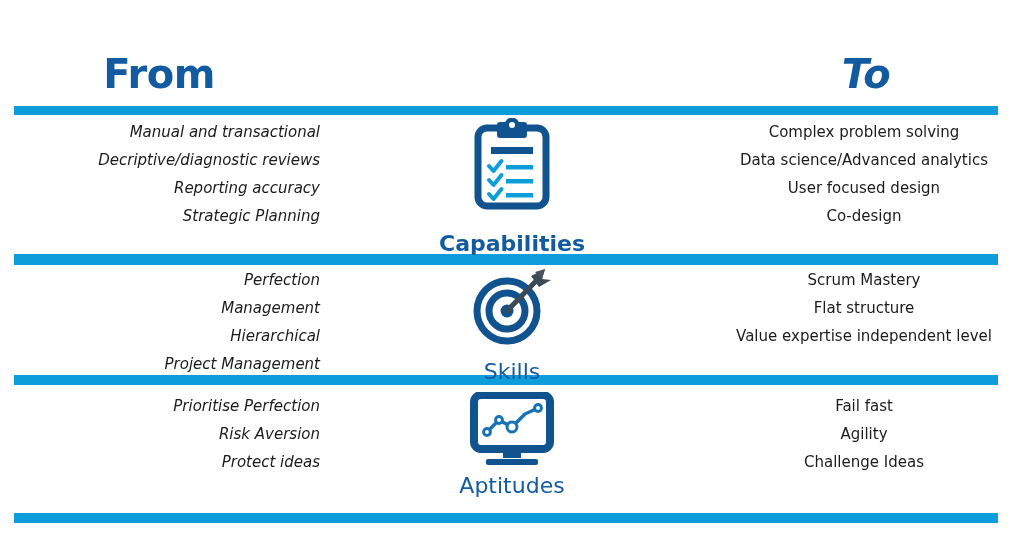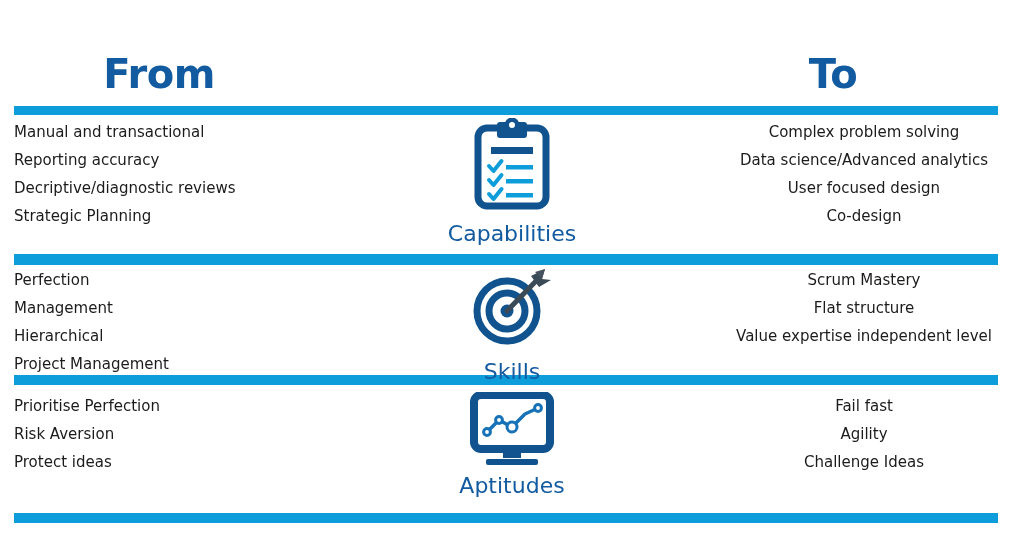--- a/index.html
+++ b/index.html
@@ -32,21 +32,21 @@
     position: absolute;
     font-family: "DejaVu Sans", sans-serif;
     font-weight: bold;
     font-size: 40px;
     line-height: 52px;
     color: #135ba0;
     letter-spacing: -0.5px;
     text-align: center;
   }
   .col-head.from { left: 14px;  width: 290px; }
-  .col-head.to   { left: 679px; width: 308px; }
+  .col-head.to   { left: 712px; width: 308px; font-style: italic; }
 
   
   .bar {
     position: absolute;
     left: 14px;
     width: 984px;
     background: #0d9ddb;
   }
   .bar.b1 { top: 106px; height: 9px;  }
   .bar.b2 { top: 254px; height: 11px; }
@@ -63,21 +63,22 @@
     align-items: flex-start;
   }
   .row.r1 { top: 118px; height: 134px; }
   .row.r2 { top: 266px; height: 108px; }
   .row.r3 { top: 392px; height: 124px; }
 
   .col-left {
     width: 320px;
     padding-left: 14px;
     box-sizing: border-box;
-    text-align: left;
+    text-align: right;
+    font-style: italic;
   }
   .col-mid {
     width: 384px;
     box-sizing: border-box;
     display: flex;
     flex-direction: column;
     align-items: center;
   }
   .col-right {
     width: 320px;
@@ -101,21 +102,21 @@
     align-items: center;
     justify-content: center;
   }
   .icon-caption {
     font-family: "DejaVu Sans", sans-serif;
     font-size: 22px;
     color: #135ba0;
     text-align: center;
     line-height: 28px;
   }
-  .cap-capabilities { margin-top: 10px; }
+  .cap-capabilities { margin-top: 20px; font-weight: bold; }
   .cap-skills       { margin-top: 12px; }
   .cap-aptitudes    { margin-top: 4px; }
 </style>
 </head>
 <body>
 
 <div id="slide">
 
   <div class="header-row">
     <div class="col-head from">From</div>
@@ -124,22 +125,22 @@
 
   <div class="bar b1"></div>
   <div class="bar b2"></div>
   <div class="bar b3"></div>
   <div class="bar b4"></div>
 
   <div class="row r1">
 
     <div class="col-left">
       <div class="item">Manual and transactional</div>
+      <div class="item">Decriptive/diagnostic reviews</div>
       <div class="item">Reporting accuracy</div>
-      <div class="item">Decriptive/diagnostic reviews</div>
       <div class="item">Strategic Planning</div>
     </div>
 
     <div class="col-mid">
       <div class="icon-wrap">
         <svg width="78" height="92" viewBox="0 0 78 92" xmlns="http://www.w3.org/2000/svg">
 
           <rect x="5" y="10" width="68" height="78" rx="9" ry="9" fill="none" stroke="#10538f" stroke-width="7"></rect>
 
           <rect x="24" y="4" width="30" height="16" rx="3" ry="3" fill="#10538f"></rect>

